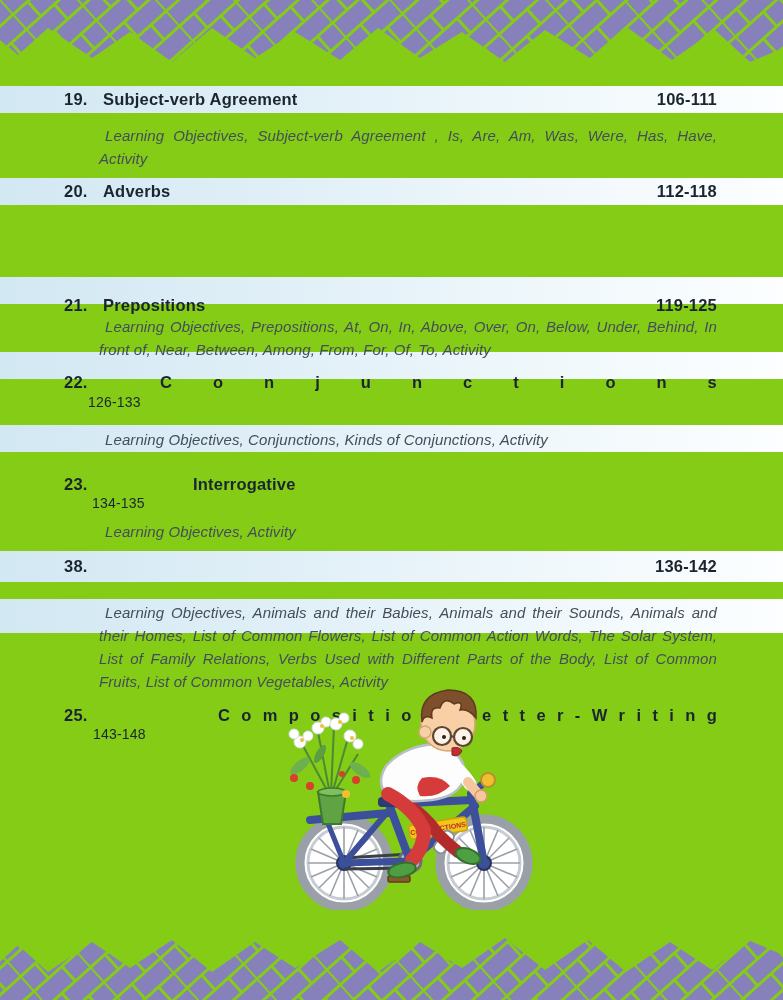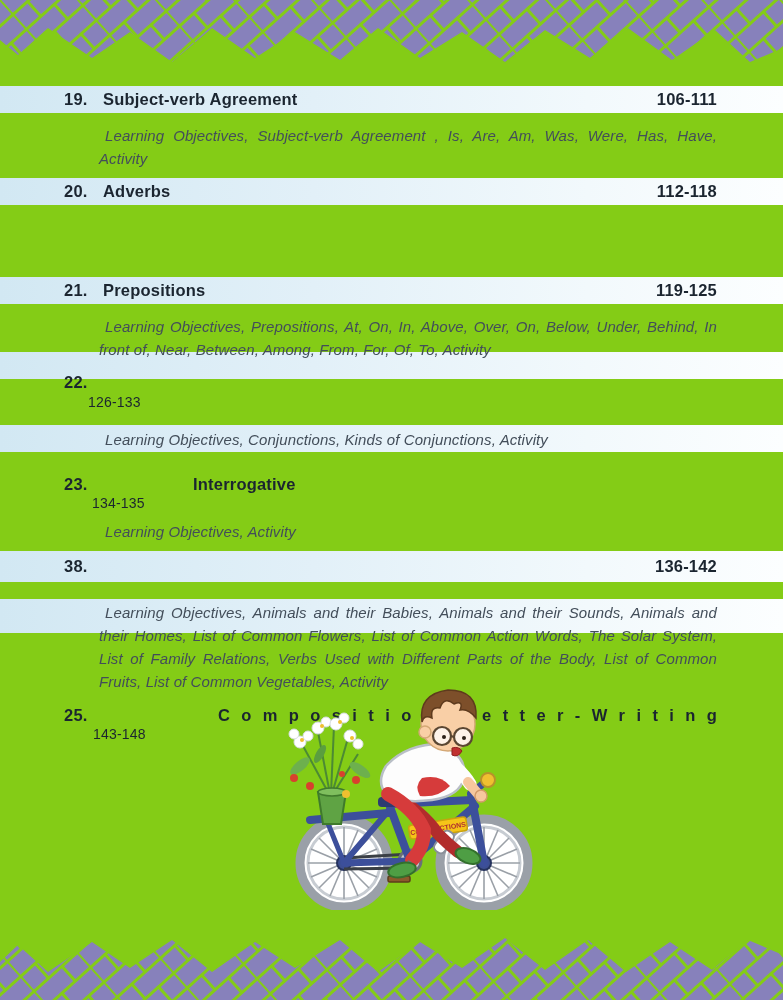--- a/index.html
+++ b/index.html
@@ -68,29 +68,30 @@
     <span class="toc-pages">106-111</span>
   </div>
   <div class="toc-desc" style="top:124px">Learning Objectives, Subject-verb Agreement , Is, Are, Am, Was, Were, Has, Have, Activity</div>
 
   <div class="toc-row" style="top:178px">
     <span class="toc-num">20.</span>
     <span class="toc-title">Adverbs</span>
     <span class="toc-pages">112-118</span>
   </div>
 
-  <div class="toc-row" style="top:277px">
+  <div class="toc-row" style="top:292px">
     <span class="toc-num">21.</span>
     <span class="toc-title">Prepositions</span>
     <span class="toc-pages">119-125</span>
   </div>
   <div class="toc-desc" style="top:315px">Learning Objectives, Prepositions, At, On, In, Above, Over, On, Below, Under, Behind, In front of, Near, Between, Among, From, For, Of, To, Activity</div>
 
   <div class="toc-row wrapline" style="top:370px">
     <span class="toc-num">22.</span>
+    <span class="toc-title justified pad22">C o n j u n c t i o n s</span>
   </div>
   <div class="toc-pages-line2" style="top:394px;left:88px">126-133</div>
   <div class="toc-desc" style="top:428px">Learning Objectives, Conjunctions, Kinds of Conjunctions, Activity</div>
 
   <div class="toc-row wrapline" style="top:472px">
     <span class="toc-num">23.</span>
     <span class="toc-title indent23">Interrogative</span>
   </div>
   <div class="toc-pages-line2" style="top:495px;left:92px">134-135</div>
   <div class="toc-desc" style="top:520px">Learning Objectives, Activity</div>

